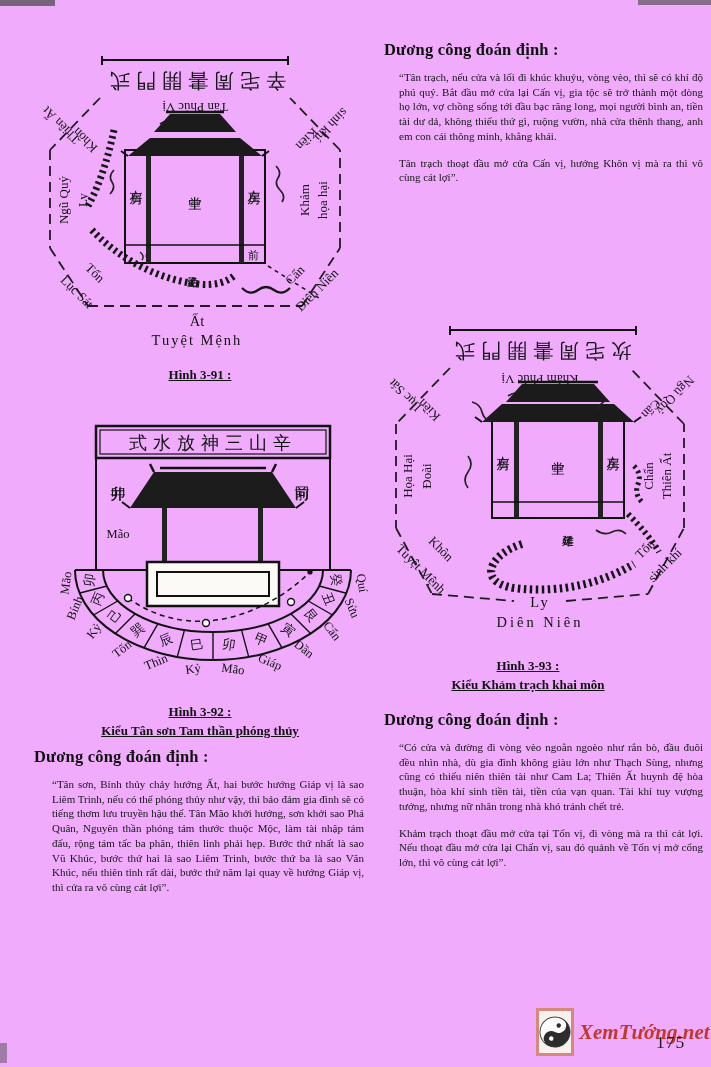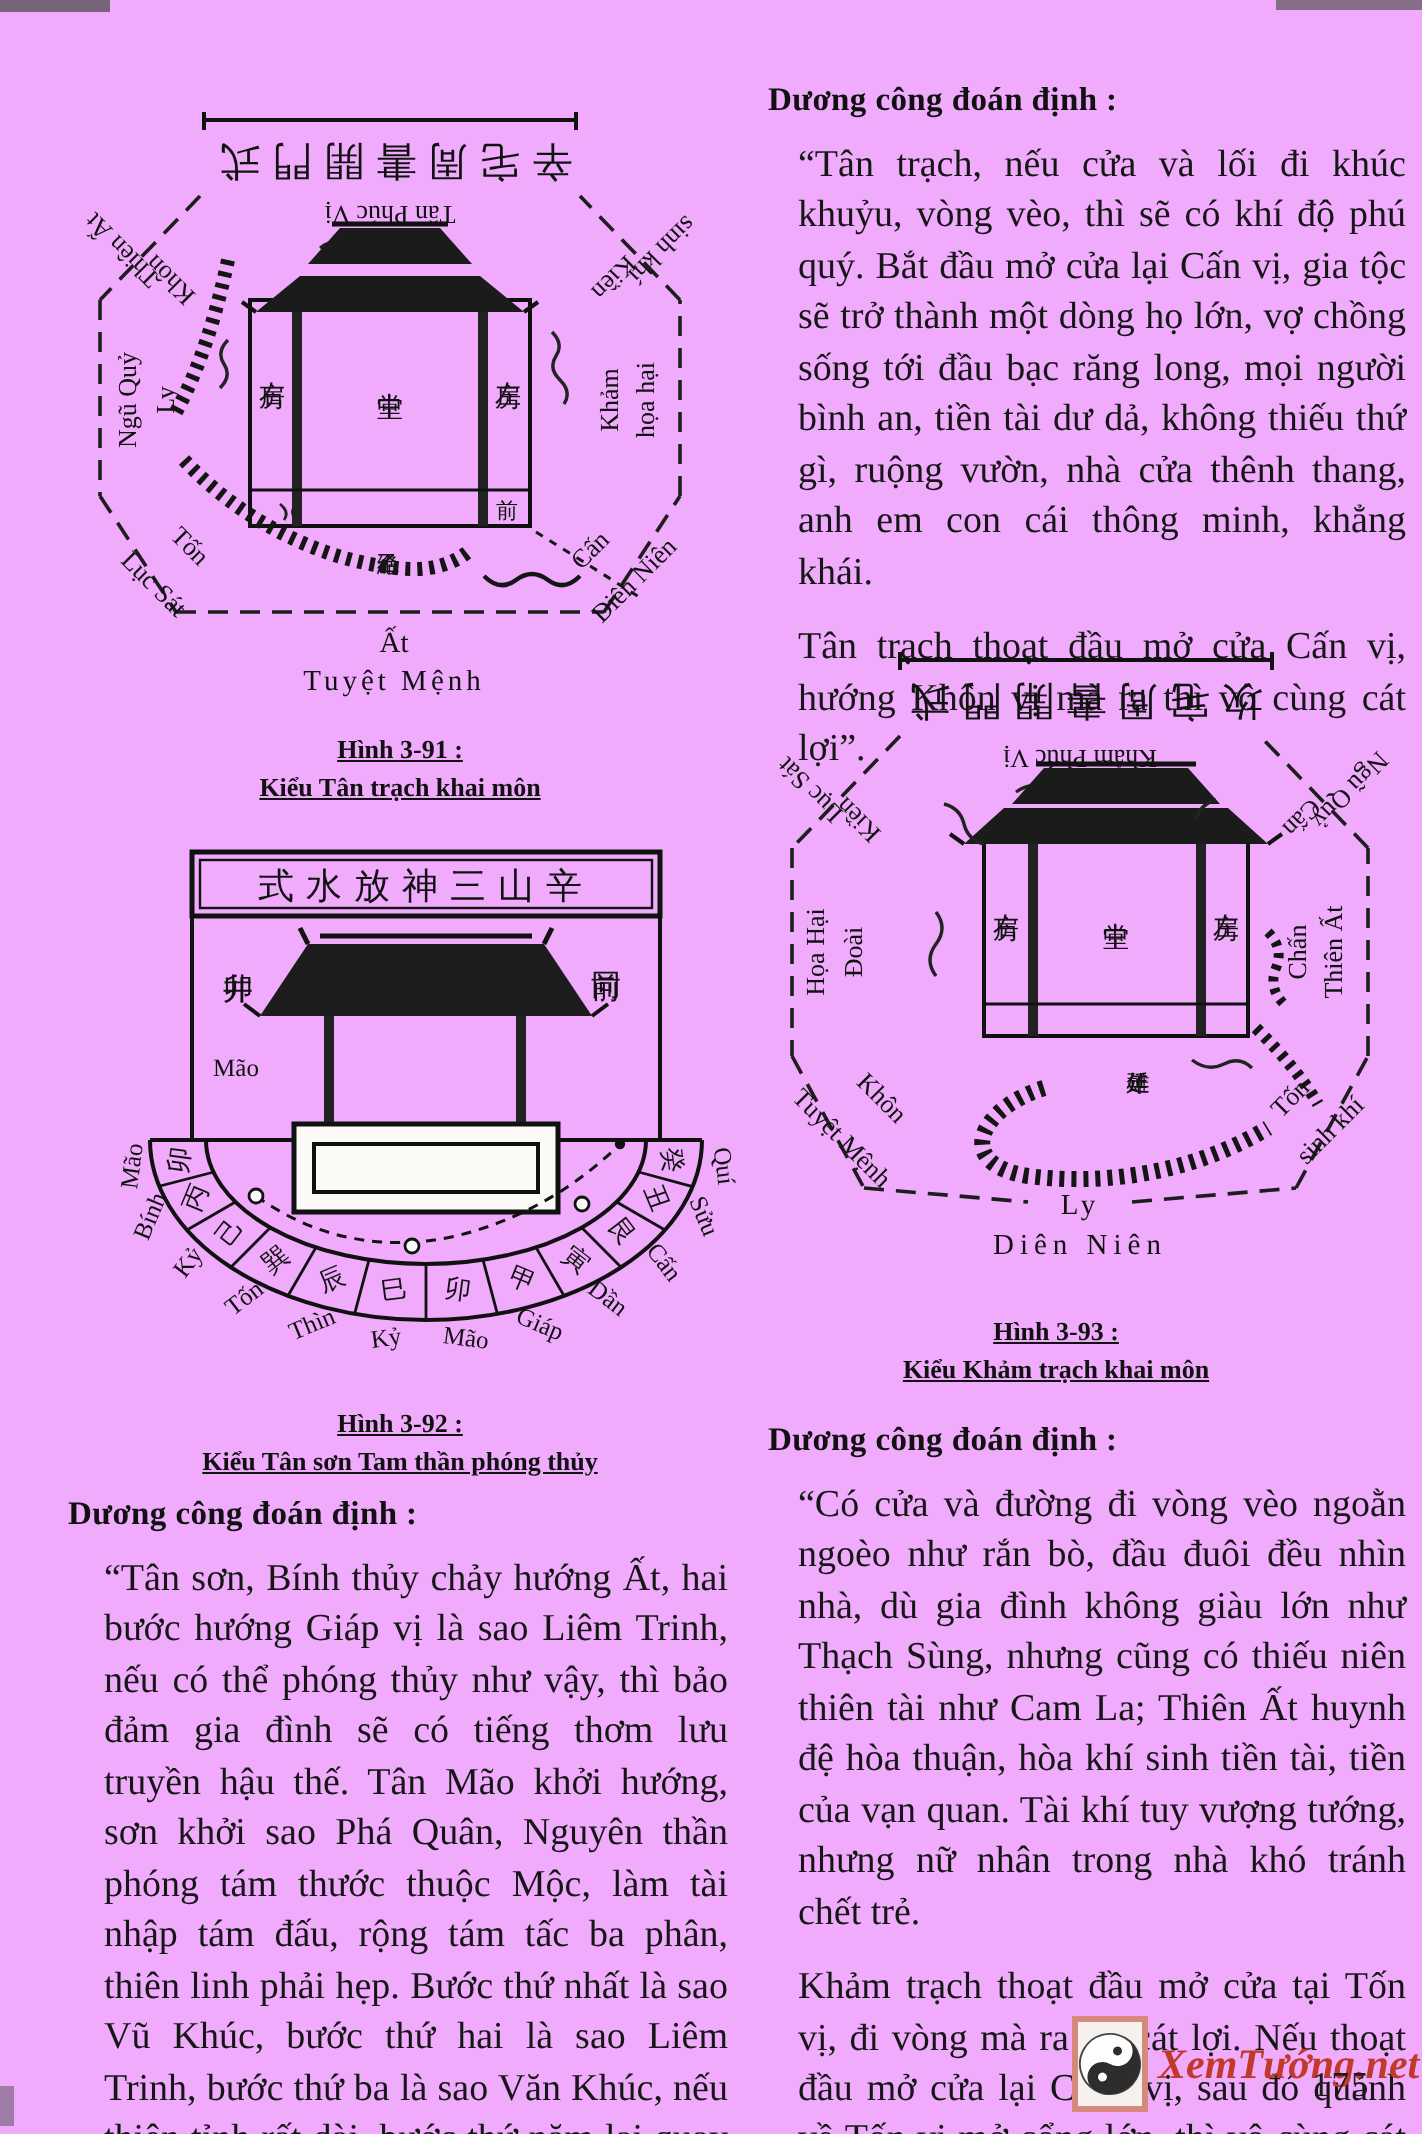--- a/index.html
+++ b/index.html
@@ -5,21 +5,21 @@
   html,body{margin:0;padding:0;background:#888;}
   #page{
     position:relative; width:711px; height:1067px;
     background:#f0abfc; overflow:hidden;
     font-family:"Liberation Serif","DejaVu Serif",serif;
     color:#171717;
   }
   .smudge{position:absolute;background:#4d4d4d;}
   .heading{position:absolute;font-weight:bold;font-size:16.5px;letter-spacing:.2px;color:#111;}
   .para-block{position:absolute;}
-  .para-block p{margin:0 0 12px 0;font-size:19px;line-height:1.34;text-align:justify;color:#161616;}
+  .para-block p{margin:0 0 12px 0;font-size:11px;line-height:1.34;text-align:justify;color:#161616;}
   .fig-caption{position:absolute;text-align:center;font-weight:bold;font-size:13px;line-height:1.45;color:#111;text-decoration:underline;}
   svg text{font-family:"Liberation Serif","DejaVu Serif",serif;fill:#111;}
   svg .cn{font-size:20px;letter-spacing:6px;}
   svg .vcn{writing-mode:vertical-rl;text-orientation:upright;}
   svg .lbl{font-size:13px;}
   svg .lbl2{font-size:14.5px;}
   .figure{position:absolute;}
   #footer-logo{position:absolute;left:536px;top:1005px;width:163px;height:54px;display:flex;align-items:center;}
   #logo-box{width:42px;height:42px;border:3px solid #d4897b;background:#f7f1ee;display:flex;align-items:center;justify-content:center;}
   #logo-text{font-style:italic;font-weight:bold;font-size:21px;margin-left:5px;letter-spacing:0px;}
@@ -86,21 +86,20 @@
     <text class="vcn" style="font-size:11px;" x="163" y="230">乙絶命</text>
 
     <path d="M84,92 C78,120 70,146 58,168" stroke="#151515" stroke-width="7" stroke-dasharray="2.5 3.5" fill="none"></path>
     <path d="M62,192 C90,222 130,242 168,246 C185,248 198,244 206,236" stroke="#151515" stroke-width="7" stroke-dasharray="2.5 3.5" fill="none"></path>
     <path d="M212,250 q8,8 16,2 q8,-6 16,0 q8,6 16,-2" stroke="#151515" stroke-width="2.2" fill="none"></path>
     <path d="M238,228 L292,262" stroke="#151515" stroke-width="1.5" stroke-dasharray="4 4" fill="none"></path>
     <path d="M246,128 q6,6 2,12 q-4,6 2,12 q6,6 2,12 M84,132 q-6,6 -2,12 q4,6 -2,12" stroke="#222" stroke-width="1.7" fill="none"></path>
   </svg>
   <div class="fig-caption" style="left:60px;top:366px;width:280px;">
     <div>Hình 3-91 :</div>
-    <div>Kiểu Tân trạch khai môn</div>
   </div>
 
   <svg class="figure" style="left:58px;top:422px;" width="310" height="258" viewBox="0 0 310 258">
     <rect x="38" y="4" width="234" height="32" fill="none" stroke="#111" stroke-width="2.5"></rect>
     <rect x="42" y="8" width="226" height="24" fill="none" stroke="#111" stroke-width="1.2"></rect>
     <text class="cn" style="font-size:18px;" x="155" y="27" text-anchor="middle">式水放神三山辛</text>
     <rect x="38" y="36" width="234" height="112" fill="none" stroke="#111" stroke-width="2"></rect>
     <text class="vcn" style="font-size:15px;" x="60" y="52">井卯</text>
     <text style="font-size:12.5px;" x="60" y="116" text-anchor="middle">Mão</text>
     <text class="vcn" style="font-size:15px;" x="244" y="52">同前</text>

